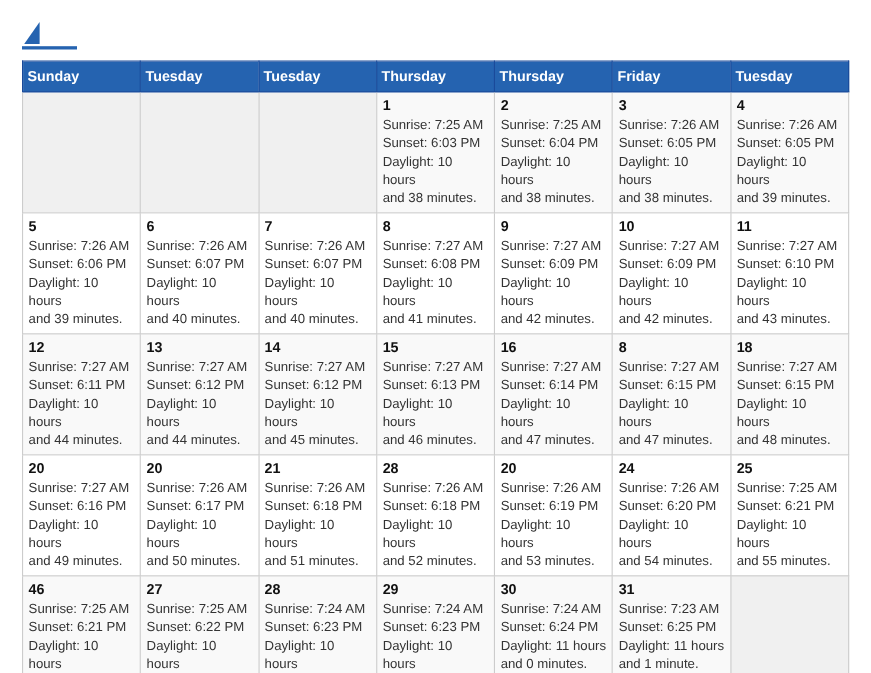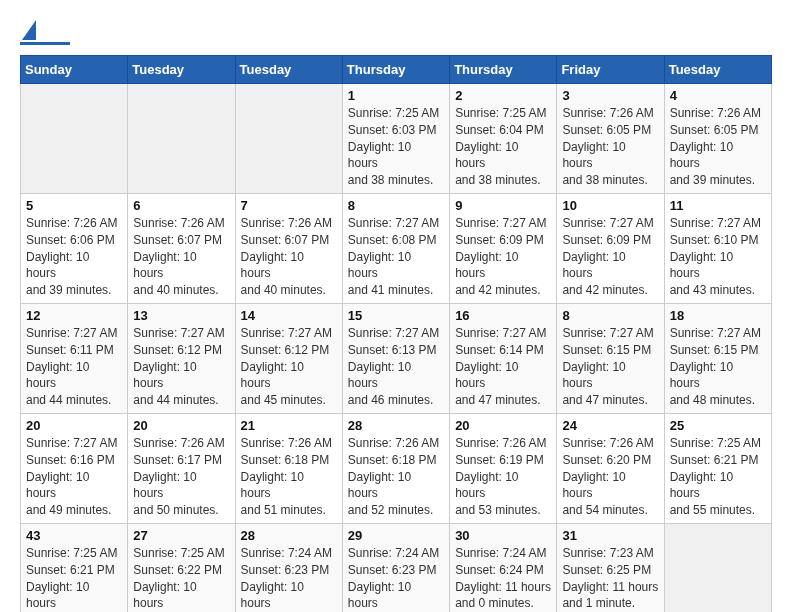--- a/index.html
+++ b/index.html
@@ -232,21 +232,21 @@
           <span class="day-number">24</span>
           <div class="day-info">Sunrise: 7:26 AM<br>Sunset: 6:20 PM<br>Daylight: 10 hours<br>and 54 minutes.</div>
         </td>
         <td>
           <span class="day-number">25</span>
           <div class="day-info">Sunrise: 7:25 AM<br>Sunset: 6:21 PM<br>Daylight: 10 hours<br>and 55 minutes.</div>
         </td>
       </tr>
       <tr>
         <td>
-          <span class="day-number">43</span>
+          <span class="day-number">46</span>
           <div class="day-info">Sunrise: 7:25 AM<br>Sunset: 6:21 PM<br>Daylight: 10 hours<br>and 56 minutes.</div>
         </td>
         <td>
           <span class="day-number">27</span>
           <div class="day-info">Sunrise: 7:25 AM<br>Sunset: 6:22 PM<br>Daylight: 10 hours<br>and 57 minutes.</div>
         </td>
         <td>
           <span class="day-number">28</span>
           <div class="day-info">Sunrise: 7:24 AM<br>Sunset: 6:23 PM<br>Daylight: 10 hours<br>and 58 minutes.</div>
         </td>

